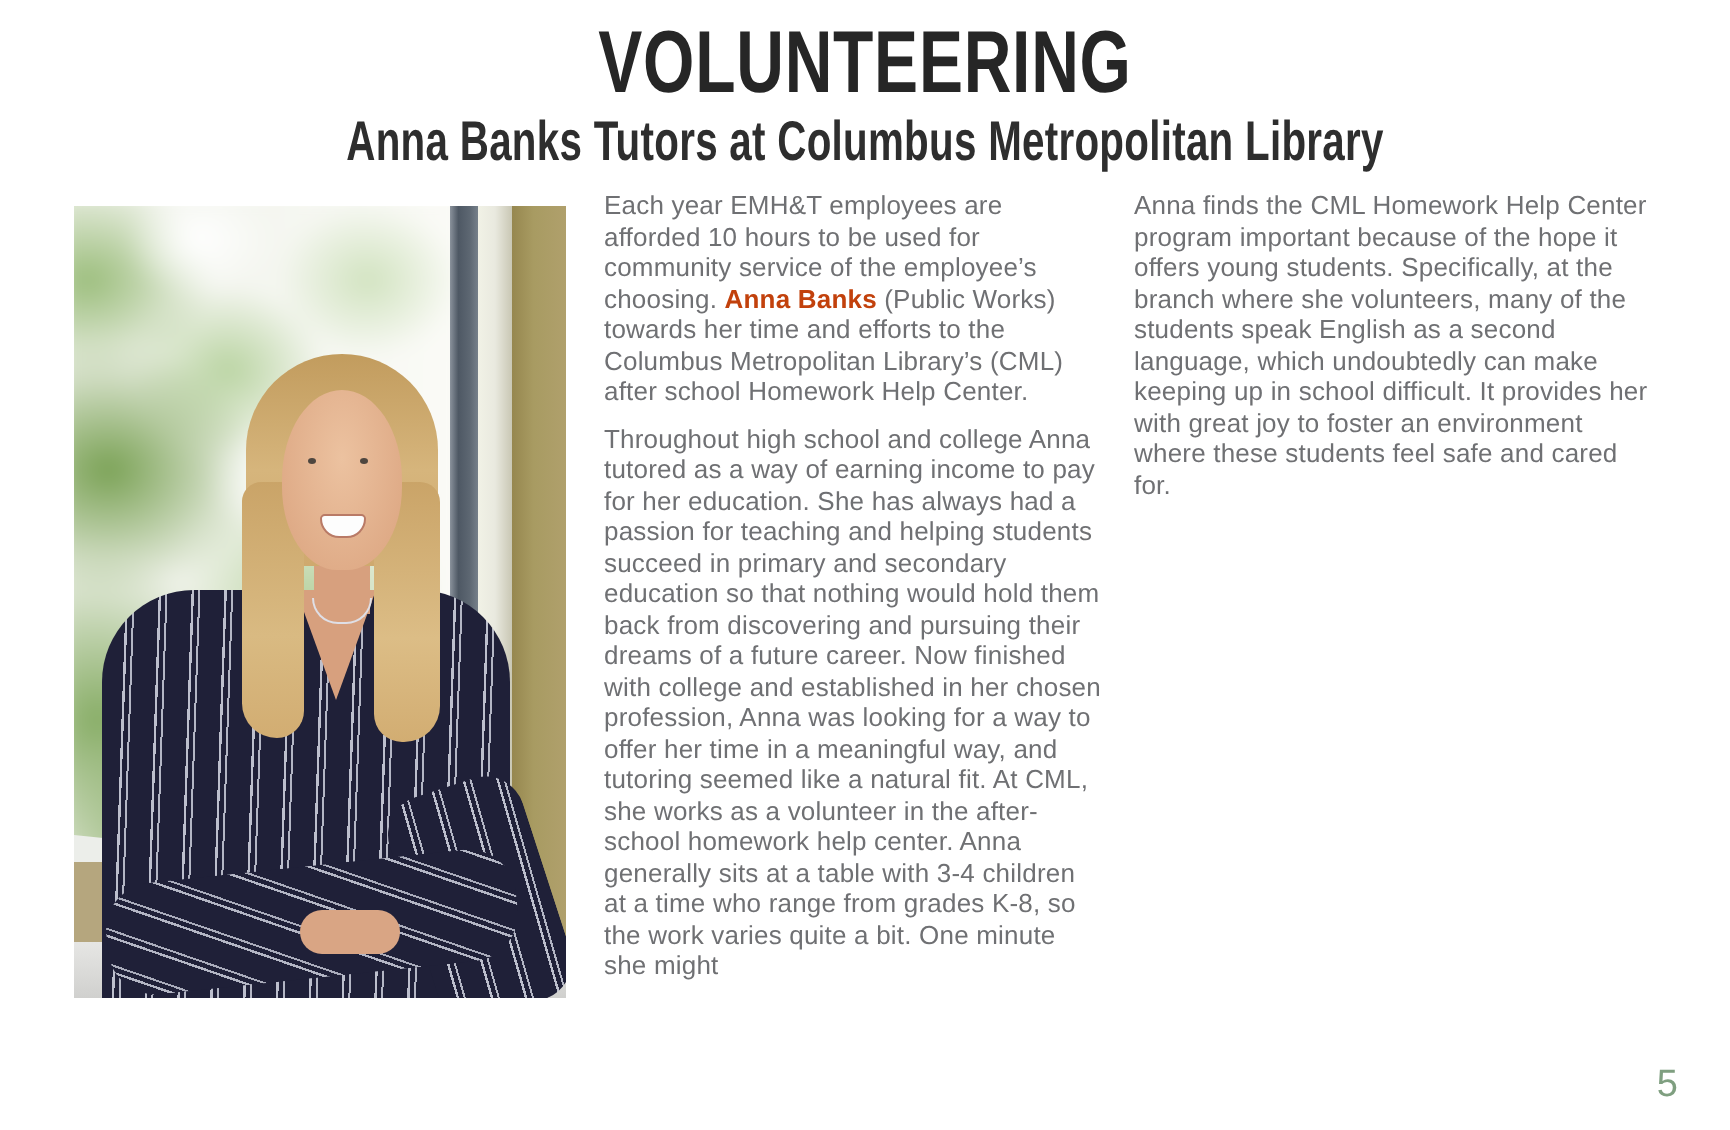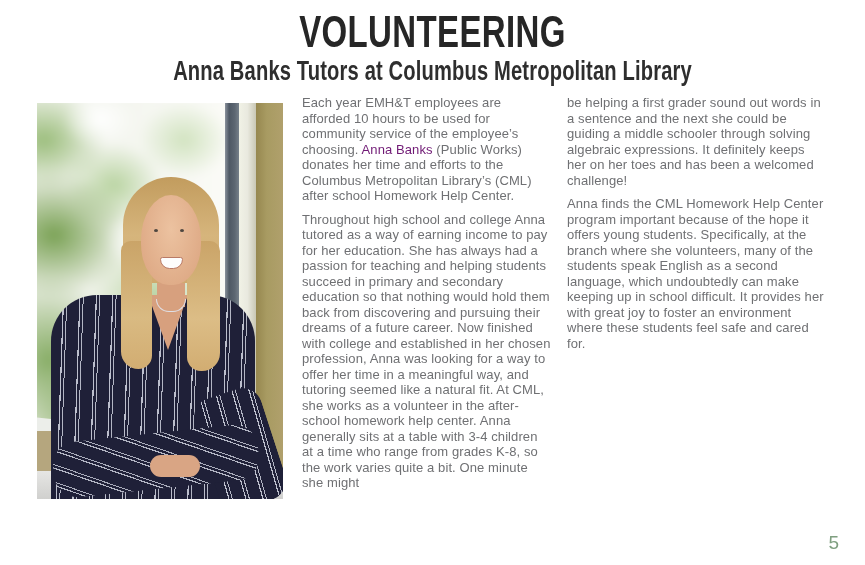--- a/index.html
+++ b/index.html
@@ -19,21 +19,21 @@
     color:#2e2e2e;transform:scaleX(0.72);letter-spacing:0.2px;
   }
   
   .col{
     position:absolute;top:95px;
     font-size:13px;line-height:15.5px;color:#6f7073;letter-spacing:0.1px;
   }
   .col-1{left:302px;width:250px;}
   .col-2{left:567px;width:258px;}
   .col p{margin:0 0 8px 0;}
-  .bold-name{font-weight:normal;color:#701a75;}
+  .bold-name{font-weight:bold;color:#c2410c;}
   
   .page-number{
     position:absolute;top:532px;right:26px;
     font-size:19px;color:#7f9f80;
   }
   
   .photo{
     position:absolute;left:37px;top:103px;width:246px;height:396px;
     overflow:hidden;background:#f2f4ee;
   }
@@ -152,24 +152,23 @@
     <div class="hair-strand-left"></div>
     <div class="hair-strand-right"></div>
     <div class="face"></div>
     <div class="eye eye-left"></div>
     <div class="eye eye-right"></div>
     <div class="mouth"></div>
     <div class="hand"></div>
   </div>
 
   <div class="col col-1">
-    <p><span>Each year EMH&amp;T employees are afforded 10 hours to be used for community service of the employee’s choosing. </span><span class="bold-name">Anna Banks</span><span> (Public Works) donates her time and efforts to the Columbus Metropolitan Library’s (CML) after school Homework Help Center.</span></p>
+    <p><span>Each year EMH&amp;T employees are afforded 10 hours to be used for community service of the employee’s choosing. </span><span class="bold-name">Anna Banks</span><span> (Public Works) towards her time and efforts to the Columbus Metropolitan Library’s (CML) after school Homework Help Center.</span></p>
     <p>Throughout high school and college Anna tutored as a way of earning income to pay for her education. She has always had a passion for teaching and helping students succeed in primary and secondary education so that nothing would hold them back from discovering and pursuing their dreams of a future career. Now finished with college and established in her chosen profession, Anna was looking for a way to offer her time in a meaningful way, and tutoring seemed like a natural fit. At CML, she works as a volunteer in the after-school homework help center. Anna generally sits at a table with 3-4 children at a time who range from grades K-8, so the work varies quite a bit. One minute she might</p>
   </div>
 
   <div class="col col-2">
-    <p>be helping a first grader sound out words in a sentence and the next she could be guiding a middle schooler through solving algebraic expressions. It definitely keeps her on her toes and has been a welcomed challenge!</p>
     <p>Anna finds the CML Homework Help Center program important because of the hope it offers young students. Specifically, at the branch where she volunteers, many of the students speak English as a second language, which undoubtedly can make keeping up in school difficult. It provides her with great joy to foster an environment where these students feel safe and cared for.</p>
   </div>
 
   <div class="page-number">5</div>
 
 </div>
 
 </body></html>

